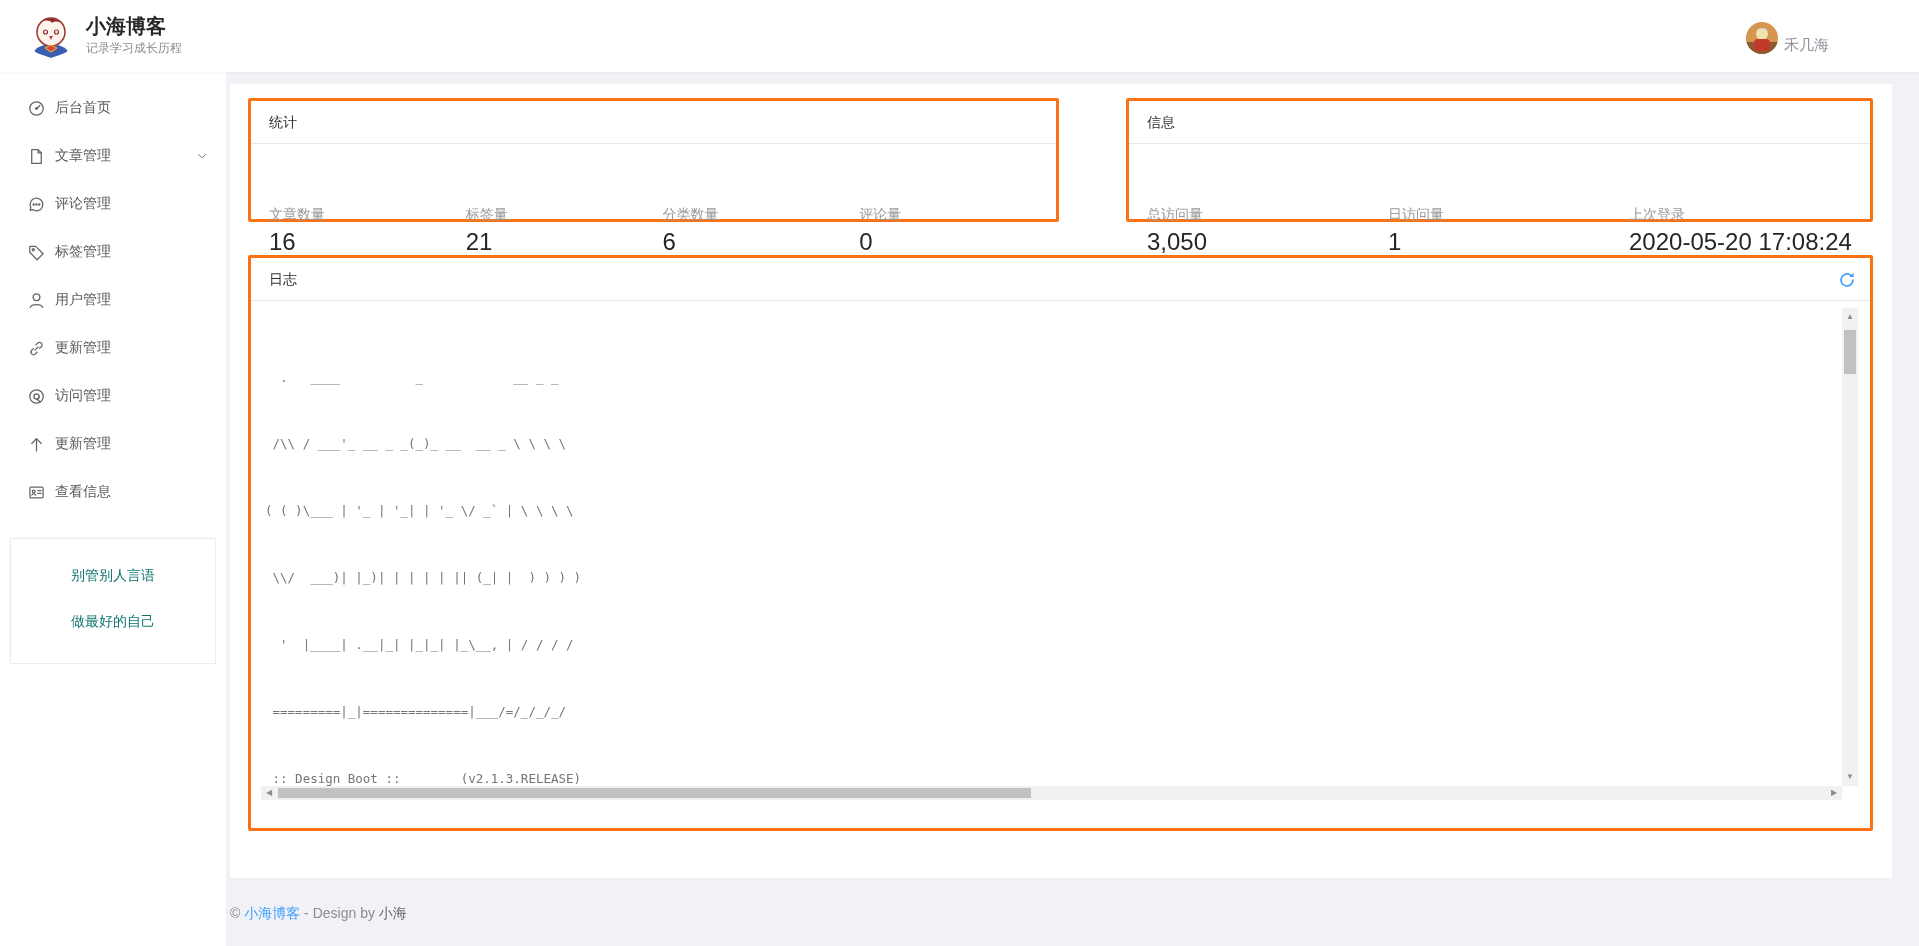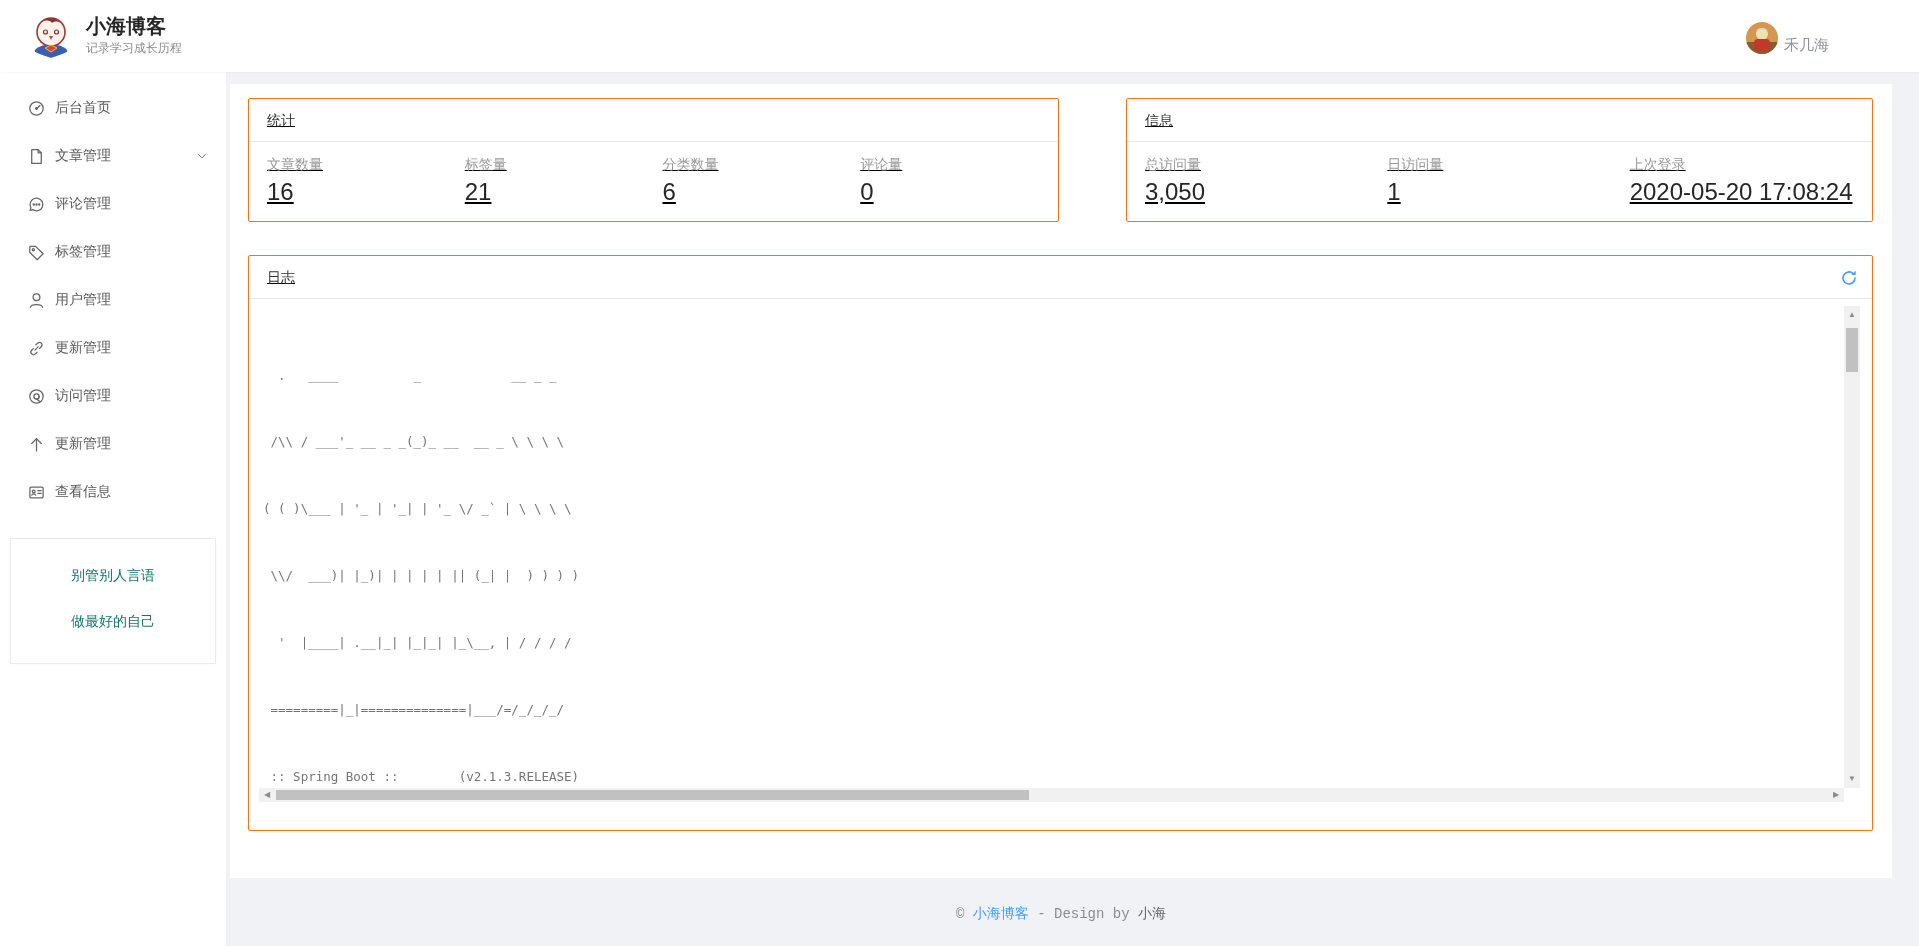--- a/index.html
+++ b/index.html
@@ -26,30 +26,30 @@
   .menu-item .mi { width:17px; height:17px; margin-right:10px; flex:0 0 17px; }
   .menu-item .chev { position:absolute; right:18px; width:12px; height:12px; }
   .quote-box { margin:22px 10px 0 10px; border:1px solid #ececec; background:#fff;
                box-shadow:0 0 3px rgba(0,0,0,0.03); padding:28px 0 34px 0; text-align:center; }
   .quote-line { font-size:14px; color:#0f766e; line-height:16px; }
   .quote-line + .quote-line { margin-top:30px; }
 
   
   .wrapper { position:absolute; left:230px; top:84px; width:1662px; height:794px; background:#fff; }
 
-  .card { position:absolute; background:#fff; border:1px solid #f97316; border-radius:2px;text-decoration:underline; }
+  .card { position:absolute; background:#fff; border:3px solid #f97316; border-radius:2px; }
   .card-head { height:43px; line-height:42px; padding:0 18px; border-bottom:1px solid #e8e8e8;
                font-size:14px; font-weight:500; color:#303133; position:relative; }
 
   .stats-card { left:18px; top:14px; width:811px; height:124px; }
   .info-card  { left:896px; top:14px; width:747px; height:124px; }
   .stat-body { display:flex; padding:14px 0 0 18px; }
   .stat-col { width:201px; }
   .info-card .stat-col { width:244px; }
-  .stat-label { font-size:14px; color:#999; }
+  .stat-label { font-size:14px; color:#999;margin-top:48px; }
   .stat-value { font-size:24px; color:#262626; margin-top:4px; white-space:nowrap; }
 
   
   .log-card { left:18px; top:171px; width:1625px; height:576px; }
   .refresh-btn { position:absolute; right:14px; top:13px; width:18px; height:18px; cursor:pointer; }
   .log-view { position:absolute; left:10px; right:12px; top:50px; bottom:28px; overflow:hidden; }
   .log-text { position:absolute; left:4px; top:14px; right:16px; bottom:14px; overflow:hidden;
               font-family:"DejaVu Sans Mono","Liberation Mono",monospace; font-size:12.5px;
               line-height:22.3px; color:#757575; white-space:pre; }
 
@@ -57,22 +57,22 @@
   .vscroll { position:absolute; top:0; right:0; width:16px; bottom:14px; background:#f1f1f1; }
   .vscroll .thumb { position:absolute; left:2px; right:2px; top:22px; height:44px; background:#c1c1c1; }
   .hscroll { position:absolute; left:0; right:16px; bottom:0; height:14px; background:#f1f1f1; }
   .hscroll .thumb { position:absolute; top:2px; bottom:2px; left:17px; width:753px; background:#c1c1c1; }
   .sb-arrow { position:absolute; font-size:8px; color:#8c8c8c; line-height:14px; width:16px; text-align:center;
               user-select:none; }
   .vscroll .up { top:2px; } .vscroll .down { bottom:2px; }
   .hscroll .left { left:0; } .hscroll .right { right:0; }
 
   
-  .footer { position:absolute; left:230px; width:1662px; top:905px; text-align:center;
-            font-size:14px; color:#8c8c8c;font-family:Liberation Mono, monospace; }
+  .footer { position:absolute; left:230px; width:1662px; top:905px; text-align:left;
+            font-size:14px; color:#8c8c8c; }
   .footer a { color:#409eff; text-decoration:none; cursor:pointer; }
   .footer .author { color:#666; }
 
   svg.icon-stroke { fill:none; stroke:#666; stroke-width:1.2; stroke-linecap:round; stroke-linejoin:round; }
 </style>
 </head>
 <body>
 
 <div class="header">
   <div class="brand">
@@ -240,21 +240,21 @@
       </svg>
     </div>
     <div class="log-view">
       <div class="log-text">
         <div>  .   ____          _            __ _ _</div>
         <div> /\\ / ___'_ __ _ _(_)_ __  __ _ \ \ \ \</div>
         <div>( ( )\___ | '_ | '_| | '_ \/ _` | \ \ \ \</div>
         <div> \\/  ___)| |_)| | | | | || (_| |  ) ) ) )</div>
         <div>  '  |____| .__|_| |_|_| |_\__, | / / / /</div>
         <div> =========|_|==============|___/=/_/_/_/</div>
-        <div> :: Spring Boot ::        (v2.1.3.RELEASE)</div>
+        <div> :: Design Boot ::        (v2.1.3.RELEASE)</div>
         
         
         
         
         
         
         
         
         
         

